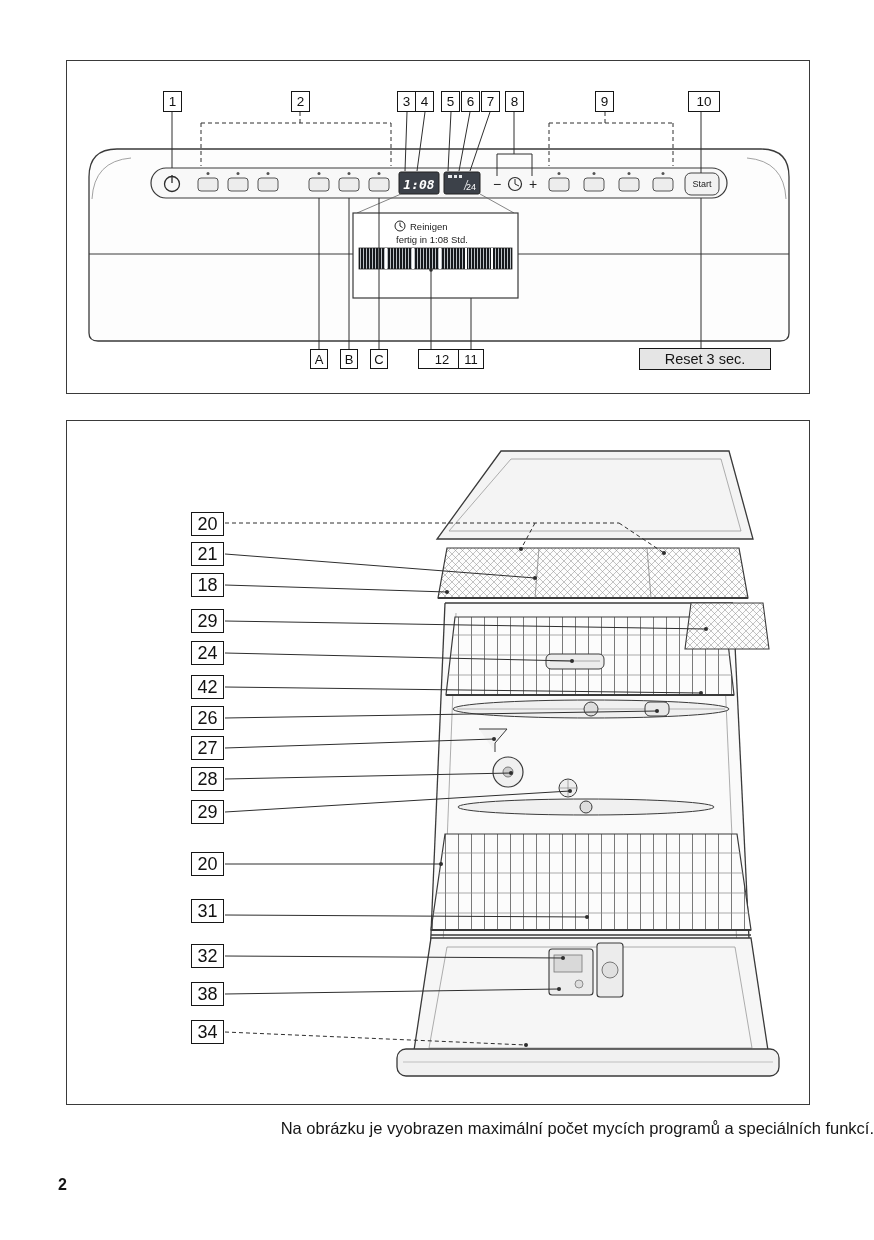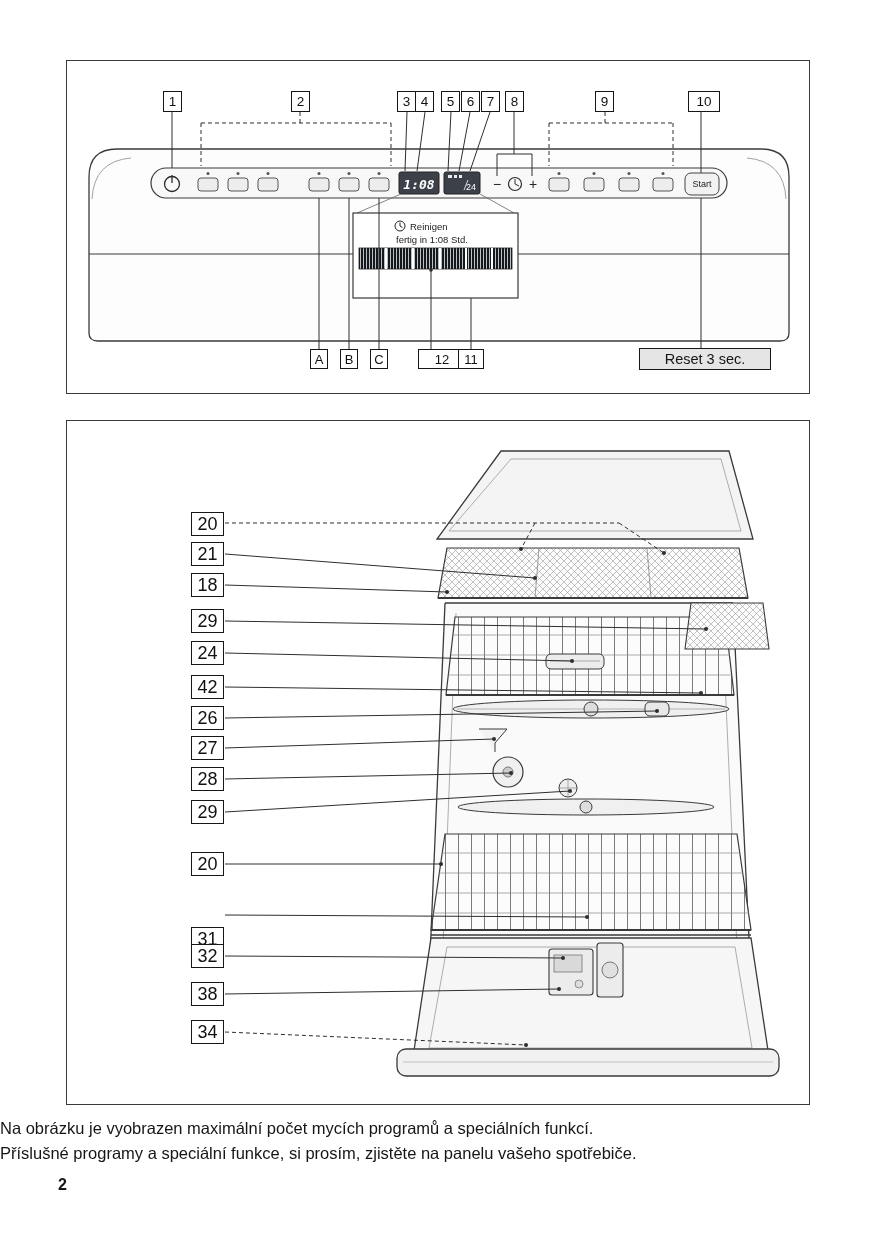--- a/index.html
+++ b/index.html
@@ -16,21 +16,21 @@
     background:#fff;border:1.5px solid #161616;box-sizing:border-box;color:#111;
   }
   .t{top:30px;height:21px;width:19px;font-size:13.5px;}
   .b{top:288px;height:20px;width:18px;font-size:13px;}
   .co2{left:124px;width:33px;height:24px;font-size:18px;}
   .reset{
     position:absolute;left:572px;top:287px;width:132px;height:22px;
     border:1.5px solid #161616;display:flex;align-items:center;justify-content:center;
     font-size:14.5px;background:#e5e5e5;box-sizing:border-box;white-space:nowrap;
   }
-  .caption{position:absolute;left:0;top:1116px;width:874px;text-align:left;
+  .caption{position:absolute;left:0;top:1116px;width:874px;text-align:right;
     font-size:16.5px;line-height:1.5;color:#161616;}
   .pagenum{position:absolute;left:58px;top:1176px;font-size:16px;font-weight:bold;}
   svg text{font-family:"Liberation Sans",sans-serif;}
   .seg{font-family:"DejaVu Sans Mono",monospace;font-style:italic;font-weight:bold;}
 </style>
 </head>
 <body>
 
 <div class="frame" id="frame1">
 
@@ -317,24 +317,23 @@
   <div class="co co2" style="top:121px">21</div>
   <div class="co co2" style="top:152px">18</div>
   <div class="co co2" style="top:188px">29</div>
   <div class="co co2" style="top:220px">24</div>
   <div class="co co2" style="top:254px">42</div>
   <div class="co co2" style="top:285px">26</div>
   <div class="co co2" style="top:315px">27</div>
   <div class="co co2" style="top:346px">28</div>
   <div class="co co2" style="top:379px">29</div>
   <div class="co co2" style="top:431px">20</div>
-  <div class="co co2" style="top:506px">31</div>
+  <div class="co co2" style="top:478px">31</div>
   <div class="co co2" style="top:523px">32</div>
   <div class="co co2" style="top:561px">38</div>
   <div class="co co2" style="top:599px">34</div>
 </div>
 
 <div class="caption">
   <div>Na obrázku je vyobrazen maximální počet mycích programů a speciálních funkcí.</div>
-  <div>Příslušné programy a speciální funkce, si prosím, zjistěte na panelu vašeho spotřebiče.</div>
 </div>
 
 <div class="pagenum">2</div>
 
 </body></html>

